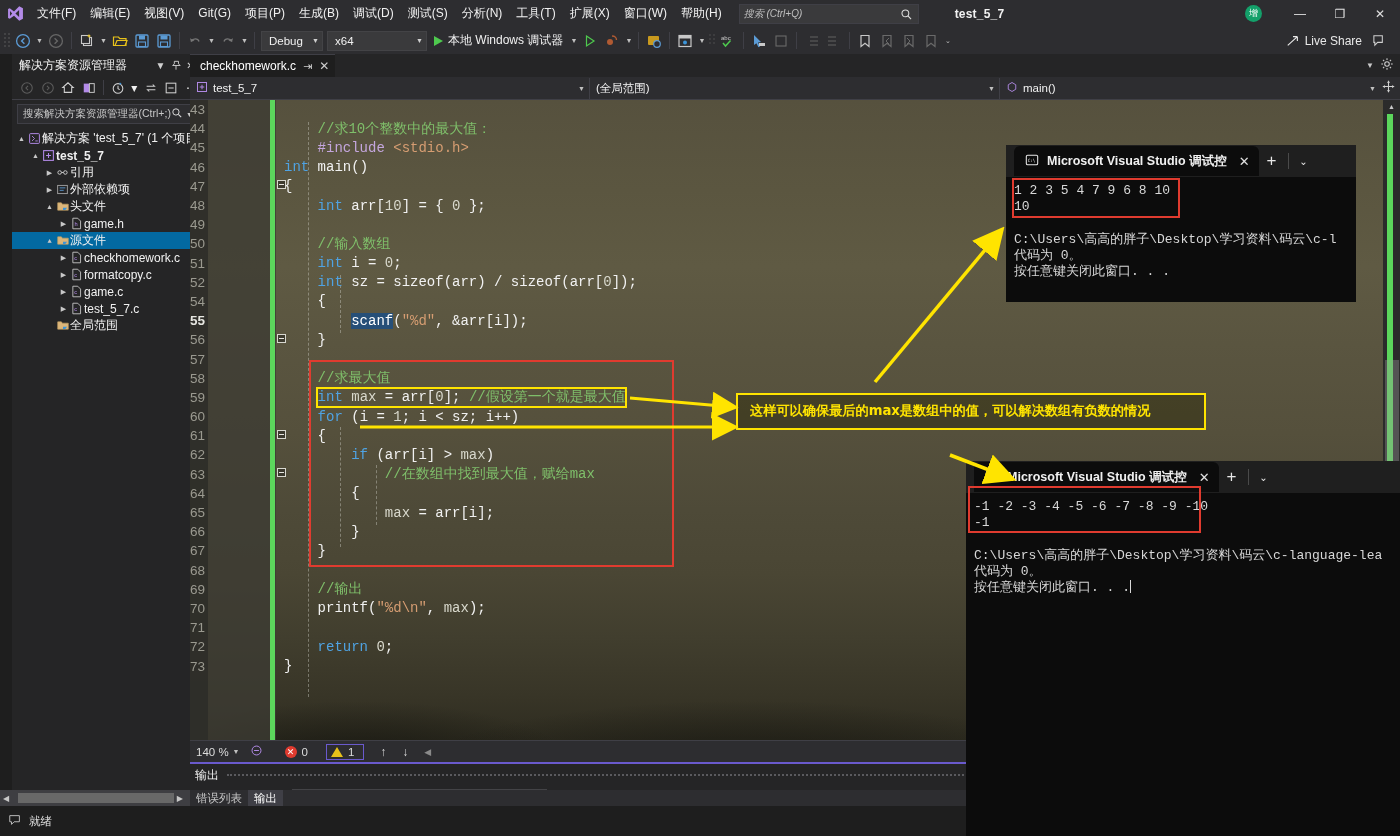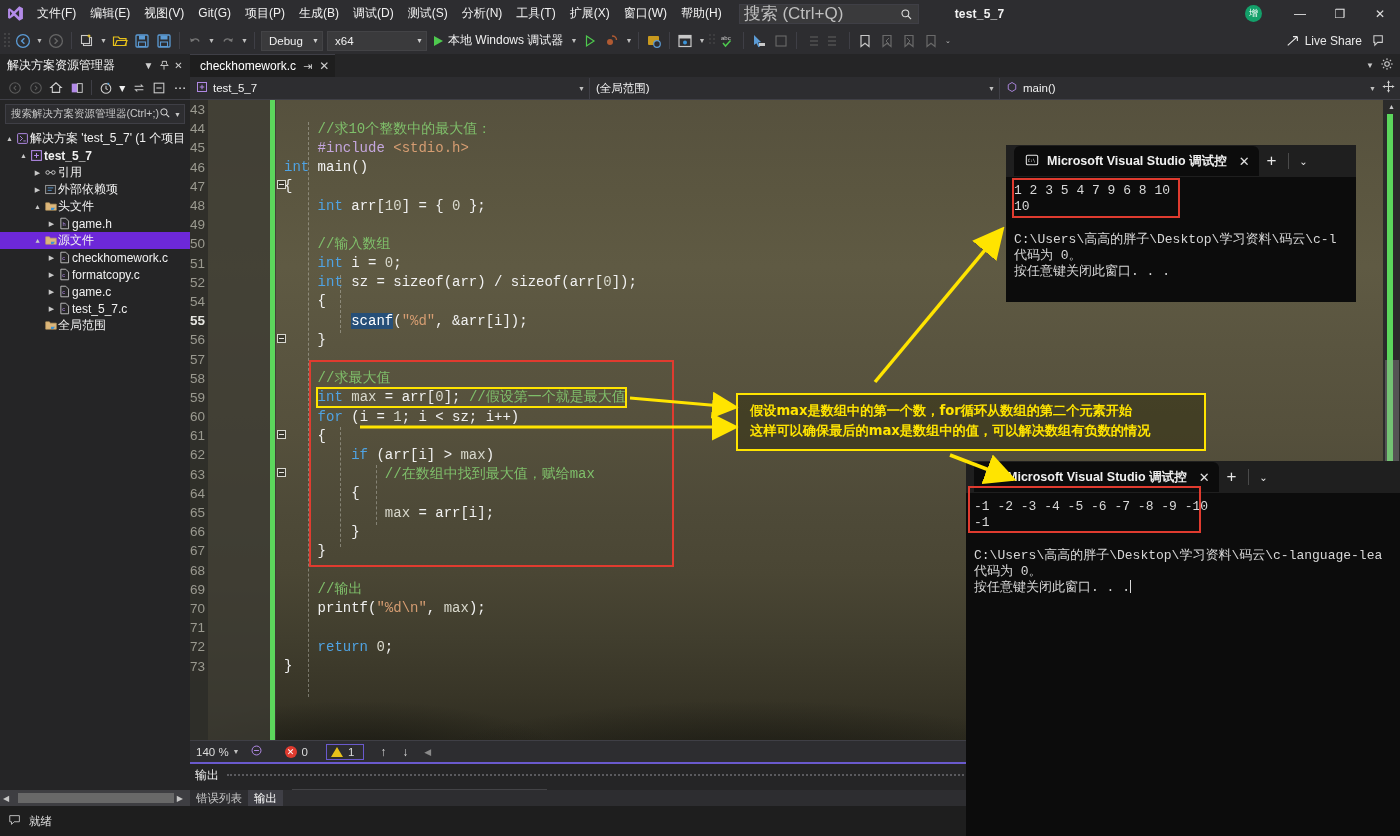--- a/index.html
+++ b/index.html
@@ -18,21 +18,21 @@
   .vs-logo{ width:30px; height:27px; display:flex; align-items:center; justify-content:center; }
   .vs-logo svg{ width:17px; height:17px; }
   .menu-item{
     padding:0 7px; height:27px; line-height:27px; font-size:12px; color:#f1f1f1;
     white-space:nowrap; cursor:default;
   }
   .search-box{
     margin-left:10px; width:180px; height:20px; background:#3a3a3c; border:1px solid #3f3f46;
     display:flex; align-items:center; padding:0 4px; position:relative;
   }
-  .search-box .ph{ font-size:17px; color:#bfbfbf; }
+  .search-box .ph{ font-size:10px; color:#bfbfbf;font-style:italic; }
   .search-box .mag{ position:absolute; right:5px; top:3px; }
   .win-title{
     margin-left:36px; font-size:12px; font-weight:bold; color:#f1f1f1; letter-spacing:.2px;
   }
   .titlebar-right{ margin-left:auto; display:flex; align-items:center; height:27px; }
   .avatar{
     width:17px; height:17px; border-radius:50%; background:#14a06a; color:#fff;
     font-size:9px; display:flex; align-items:center; justify-content:center; margin-right:18px;
   }
   .wbtn{ width:40px; height:27px; display:flex; align-items:center; justify-content:center; color:#e0e0e0; }
@@ -51,35 +51,35 @@
     align-items:center; padding:0 3px 0 7px; font-size:11.5px; color:#f1f1f1; margin:0 2px;
   }
   .combo .cv{ flex:1; white-space:nowrap; overflow:hidden; }
   .combo .cc{ font-size:7px; color:#d0d0d0; margin-left:8px; }
   .tb-run{ display:flex; align-items:center; padding:0 5px; height:22px; font-size:12px; color:#f1f1f1; white-space:nowrap;}
   .tri-green{ width:0;height:0;border-left:9px solid #4ec94e;border-top:5.5px solid transparent;border-bottom:5.5px solid transparent; margin-right:5px;}
   .live-share{ display:flex;align-items:center;gap:5px;font-size:12px;color:#e8e8e8;padding:0 6px;height:22px; }
 
   
   .sln{
-    position:absolute; left:0; top:54px; width:190px; height:736px; background:#252526;
+    position:absolute; left:12px; top:54px; width:190px; height:736px; background:#252526;
   }
   .sln-head{ height:22px; display:flex; align-items:center; padding:0 4px 0 7px; }
   .sln-title{ font-size:12px; color:#f1f1f1; flex:1; white-space:nowrap; }
   .sln-hbtn{ width:15px; height:18px; display:flex; align-items:center; justify-content:center; color:#d0d0d0; font-size:10px; }
   .sln-tools{ height:24px; display:flex; align-items:center; padding-left:5px; border-bottom:1px solid #3f3f46; }
   .sln-tbtn{ width:23px; height:22px; display:flex; align-items:center; justify-content:center; }
   .sln-search{
     margin:4px 5px 3px 5px; height:20px; background:#2d2d30; border:1px solid #3f3f46;
     display:flex; align-items:center; padding:0 3px 0 5px;
   }
   .sln-search .ph{ font-size:10.5px; color:#c8c8c8; flex:1; white-space:nowrap; overflow:hidden; }
   .tree{ padding-top:3px; font-size:12px; }
   .trow{ height:17px; display:flex; align-items:center; white-space:nowrap; padding-right:4px; }
-  .trow.sel{ background:#6d28d9;font-family:Liberation Mono, monospace; }
+  .trow.sel{ background:#0369a1;font-family:Liberation Mono, monospace; }
   .twist{ width:11px; text-align:center; font-size:7px; color:#c8c8c8; flex:none; }
   .tico{ width:15px; display:flex; align-items:center; justify-content:center; flex:none; }
   .tlabel{ color:#f1f1f1; overflow:hidden; text-overflow:clip; }
   .tlabel.b{ font-weight:bold; }
 
   
   .editor-wrap{ position:absolute; left:190px; top:54px; width:1210px; height:736px; background:#1e1e1e; }
   .tabstrip{ height:23px; background:#252526; display:flex; align-items:flex-end; }
   .tab{
     height:23px; background:#1e1e1e; border-top:1px solid #3f3f46; display:flex; align-items:center;
@@ -1038,15 +1038,14 @@
   <line x1="630" y1="398" x2="733" y2="407" stroke="#ffe400" stroke-width="3" marker-end="url(#ah)"></line>
 
   <line x1="552" y1="427" x2="733" y2="427" stroke="#ffe400" stroke-width="3" marker-end="url(#ah)"></line>
 
   <line x1="360" y1="427" x2="552" y2="427" stroke="#ffe400" stroke-width="3"></line>
 
   <line x1="950" y1="455" x2="1010" y2="478" stroke="#ffe400" stroke-width="3.5" marker-end="url(#ah)"></line>
 </svg>
 
 <div class="note" style="left:736px; top:393px; width:470px;">
-  <div>假设max是数组中的第一个数，for循环从数组的第二个元素开始</div>
   <div>这样可以确保最后的max是数组中的值，可以解决数组有负数的情况</div>
 </div>
 
 </body></html>

